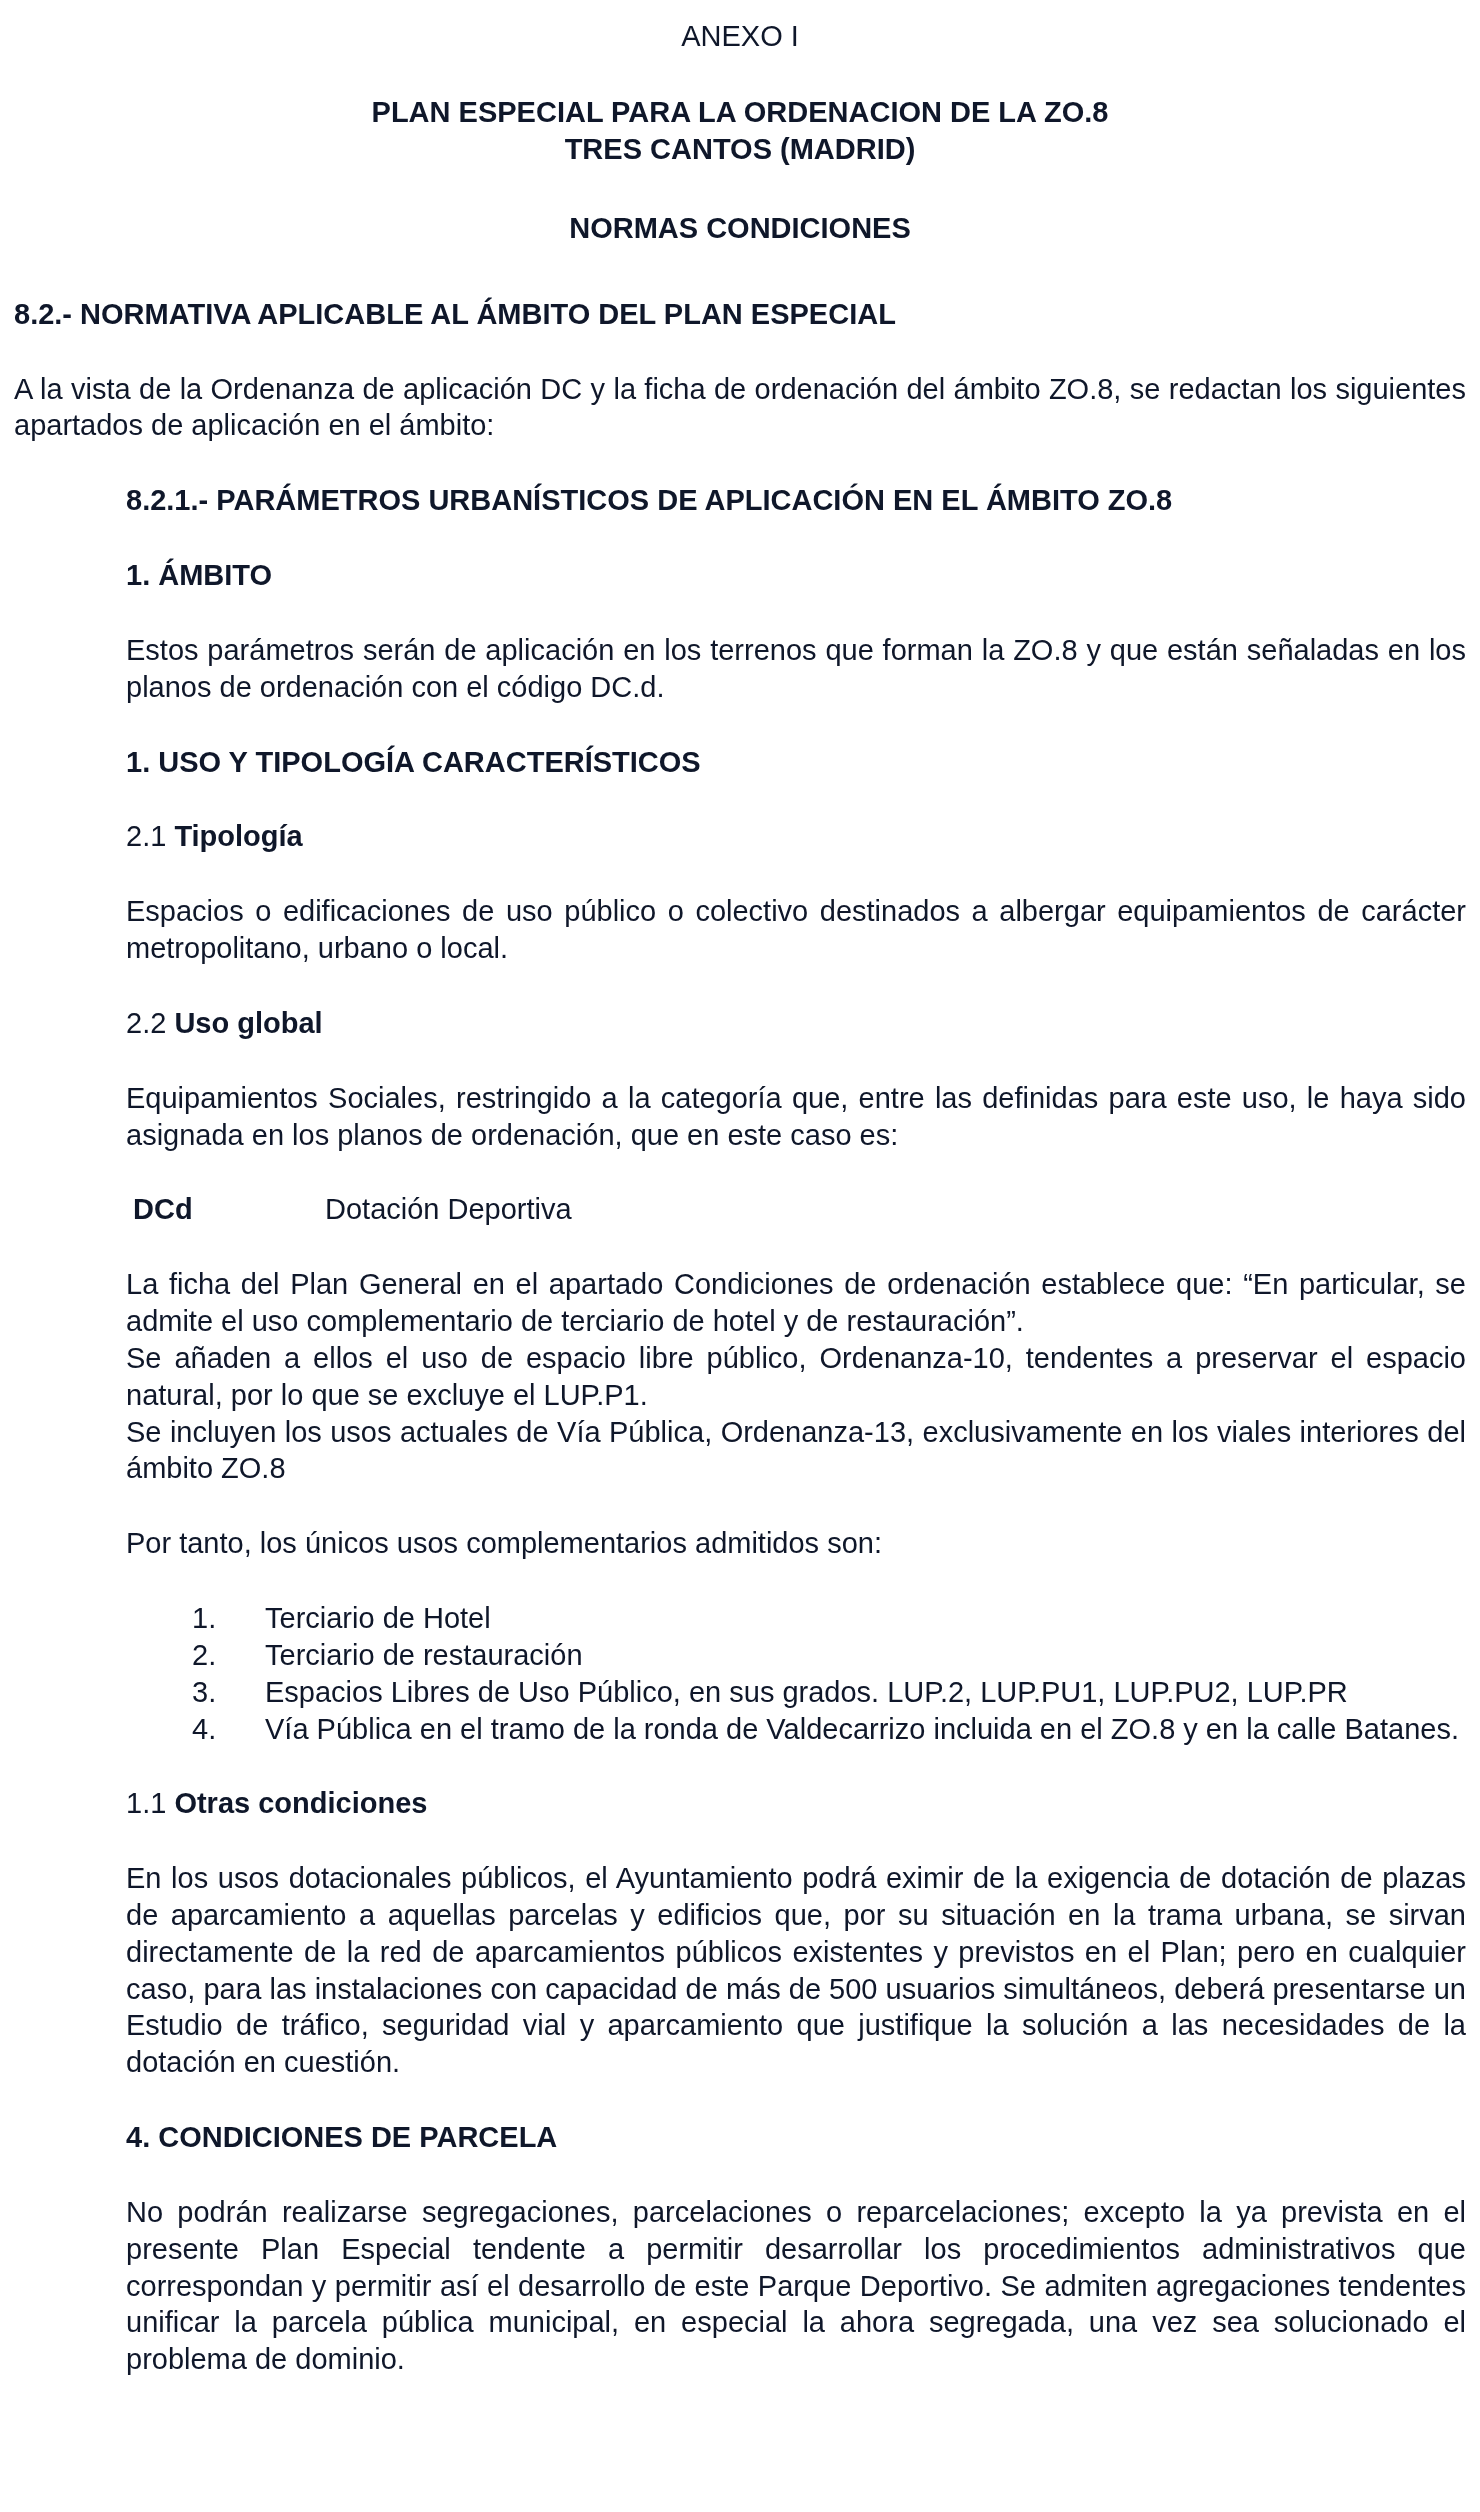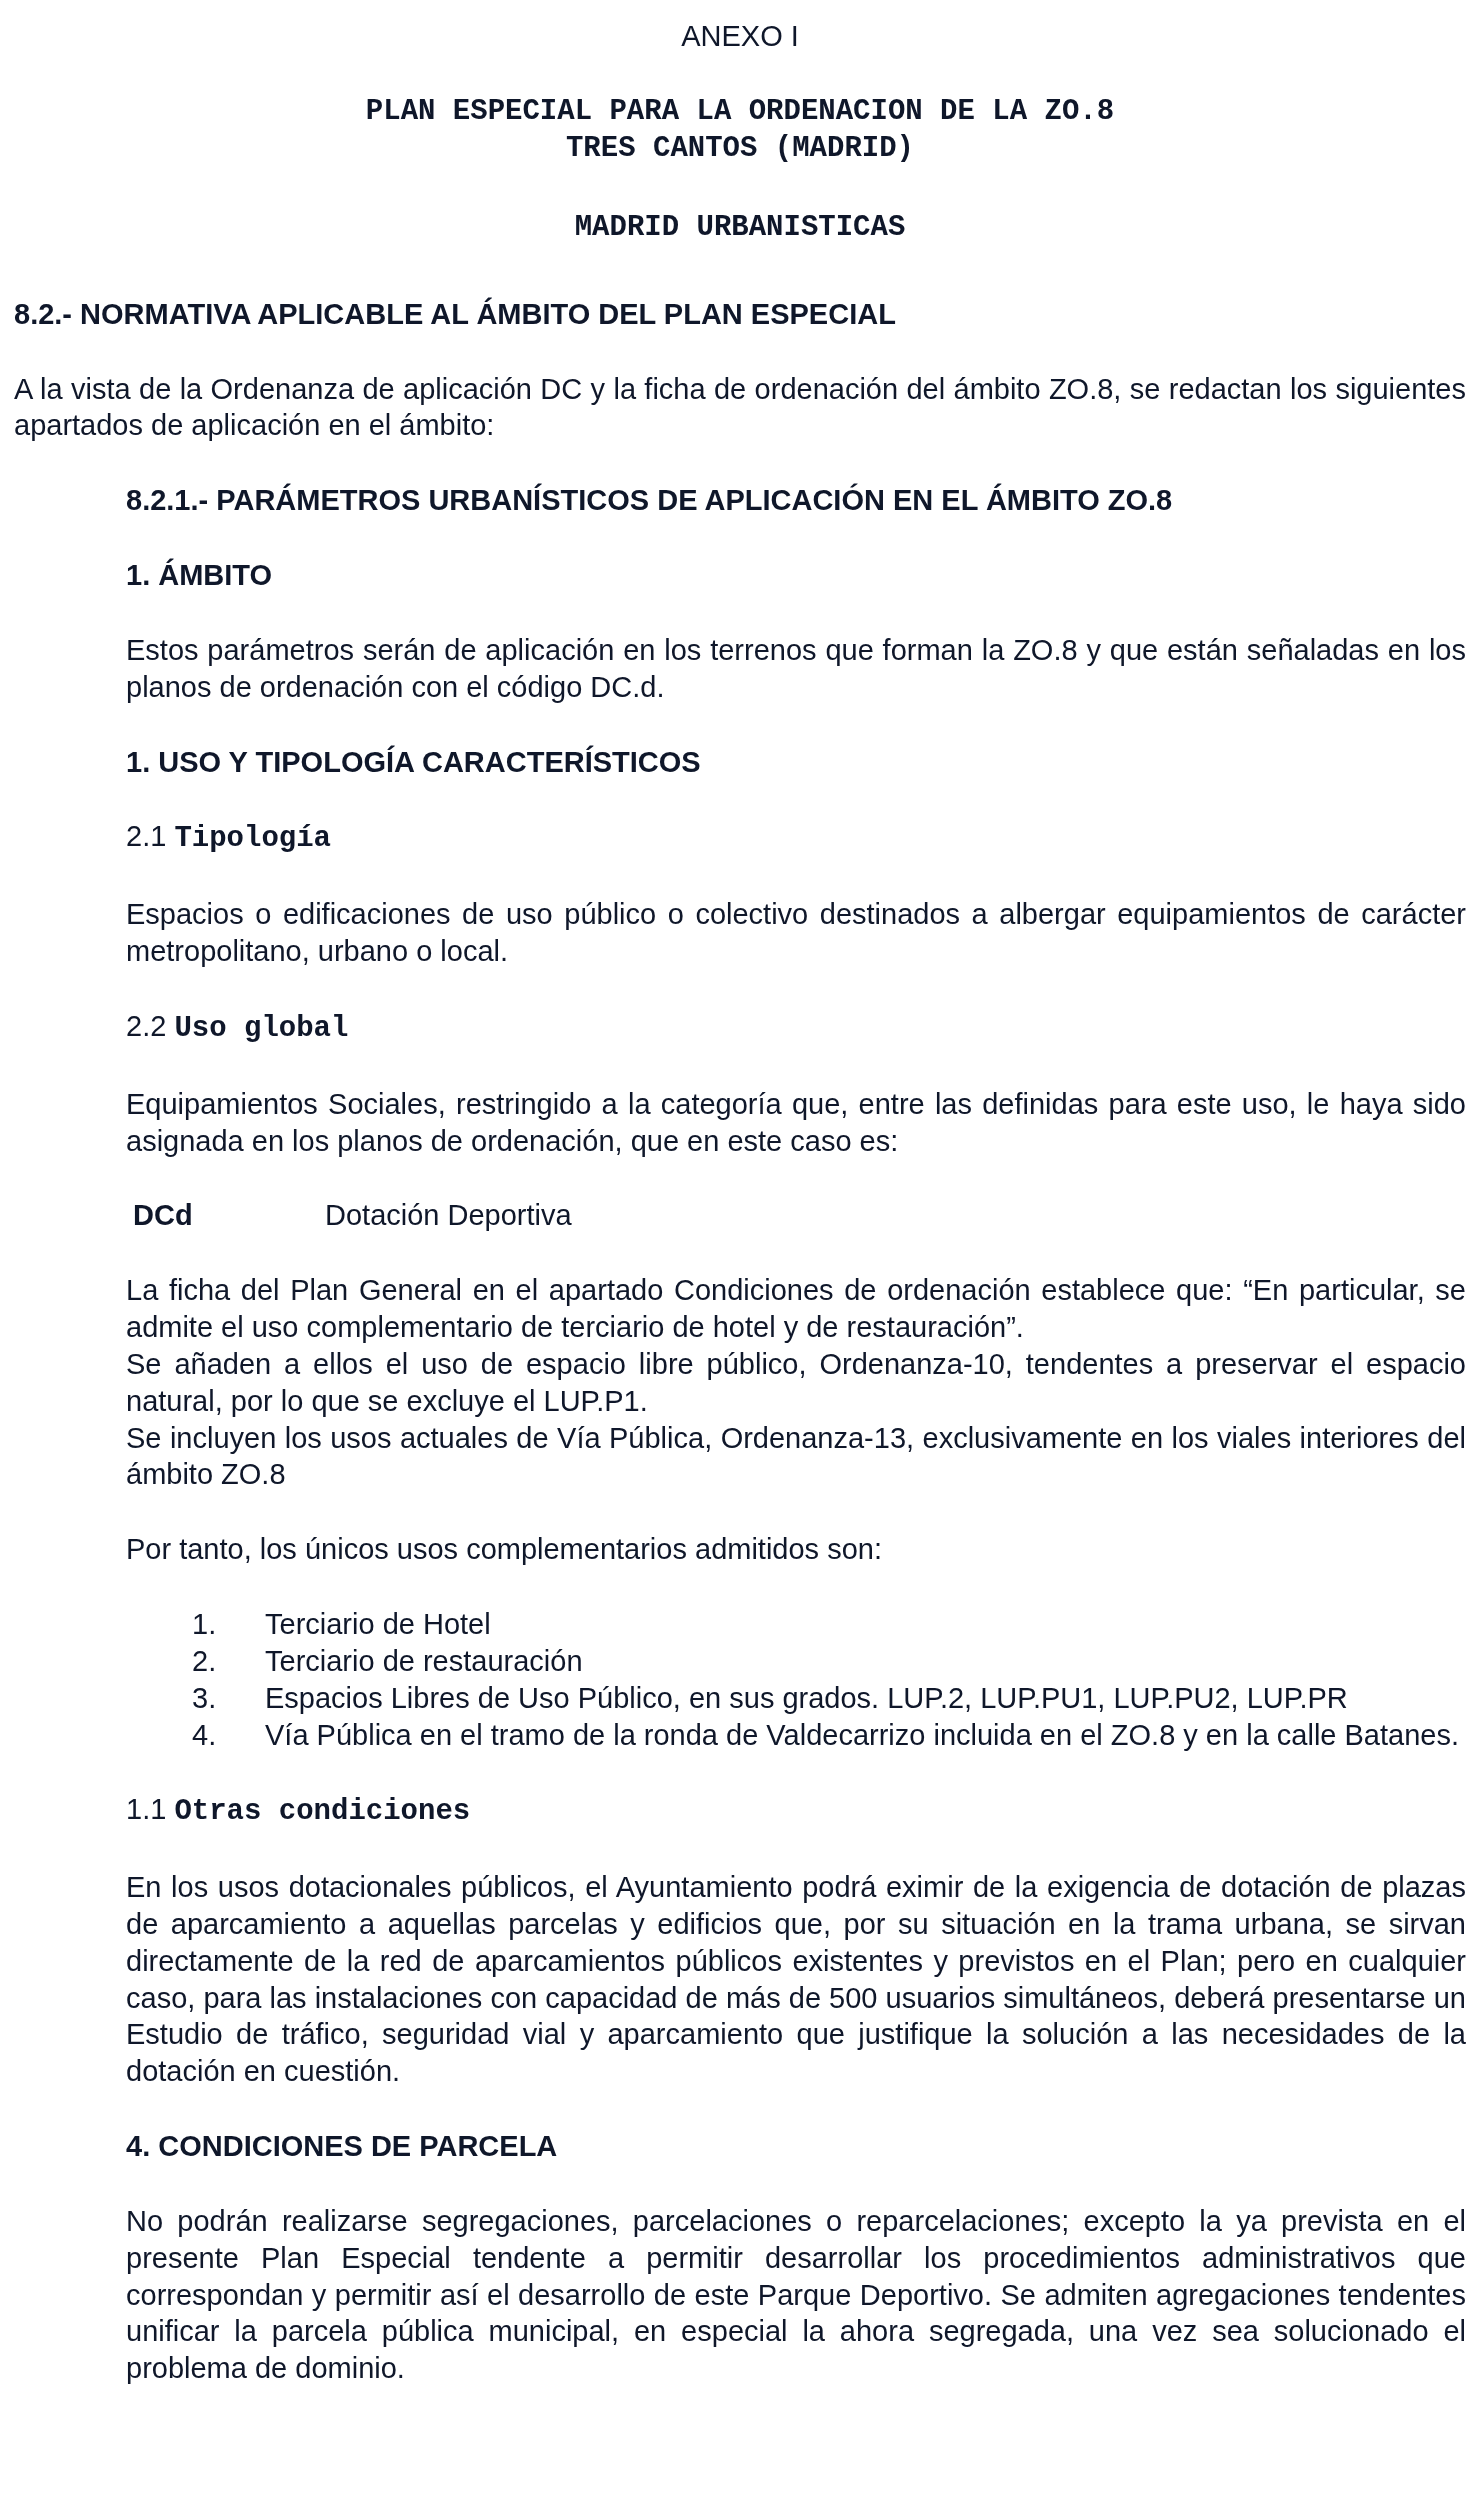--- a/index.html
+++ b/index.html
@@ -13,21 +13,21 @@
     min-height: 2512px;
     box-sizing: border-box;
     padding: 17.5px 14px 35px 14px;
     background: #ffffff;
     color: #0f172a;
     font-family: "Liberation Sans", "DejaVu Sans", sans-serif;
     font-size: 29px;
     line-height: 1.27;
   }
   .center { text-align: center; }
-  .bold { font-weight: bold; font-family: Liberation Mono, monospace; }
+  .bold { font-weight: bold; }
   .blk { margin: 0 0 38px 0; }
   .blk-tight { margin: 0; }
   .just { text-align: justify; }
   .indent { margin-left: 112px; }
   .title-block { margin: 0 0 42px 0; }
   .subtitle-block { margin: 0 0 49px 0; }
   .annex-block { margin: 0 0 40px 0; }
   .heading { font-weight: bold; }
   .code-line { margin: 0 0 38px 0; }
   .code-term {
@@ -55,21 +55,21 @@
 
 <div class="page">
 
   <div class="center annex-block">ANEXO I</div>
 
   <div class="center bold title-block">
     <div>PLAN ESPECIAL PARA LA ORDENACION DE LA ZO.8</div>
     <div>TRES CANTOS (MADRID)</div>
   </div>
 
-  <div class="center bold subtitle-block">MADRID URBANISTICAS</div>
+  <div class="center bold subtitle-block">NORMAS CONDICIONES</div>
 
   <div class="heading blk">8.2.- NORMATIVA APLICABLE AL ÁMBITO DEL PLAN ESPECIAL</div>
 
   <p class="blk just">A la vista de la Ordenanza de aplicación DC y la ficha de ordenación del ámbito ZO.8, se redactan los siguientes apartados de aplicación en el ámbito:</p>
 
   <div class="heading blk indent">8.2.1.- PARÁMETROS URBANÍSTICOS DE APLICACIÓN EN EL ÁMBITO ZO.8</div>
 
   <div class="heading blk indent">1. ÁMBITO</div>
 
   <p class="blk just indent">Estos parámetros serán de aplicación en los terrenos que forman la ZO.8 y que están señaladas en los planos de ordenación con el código DC.d.</p>

